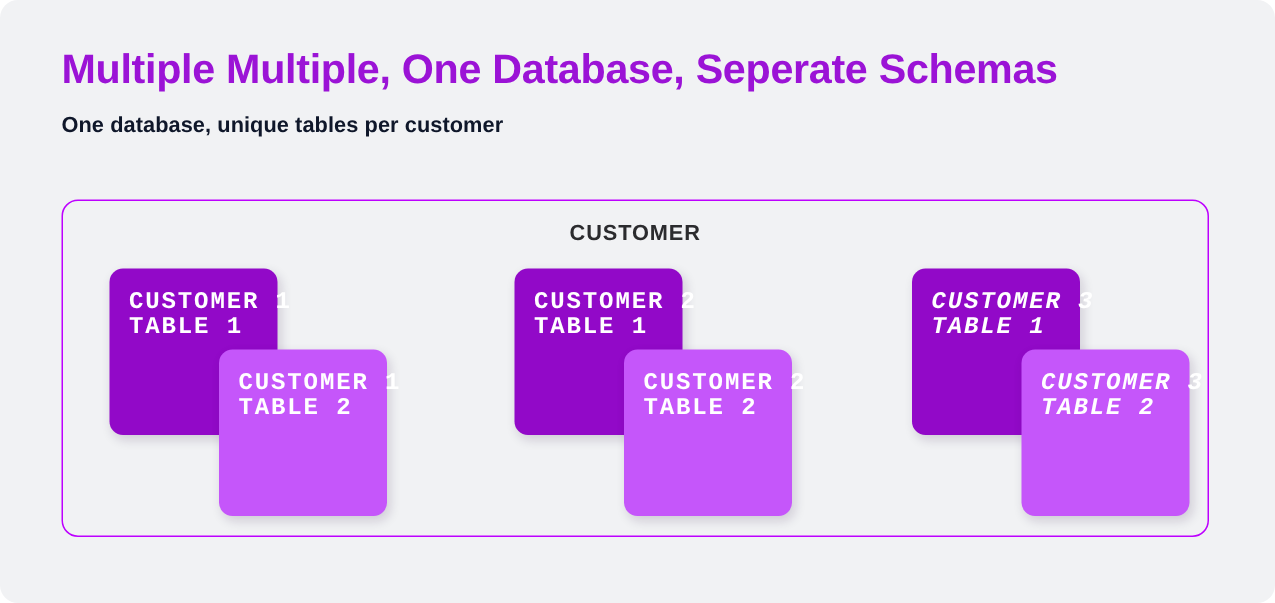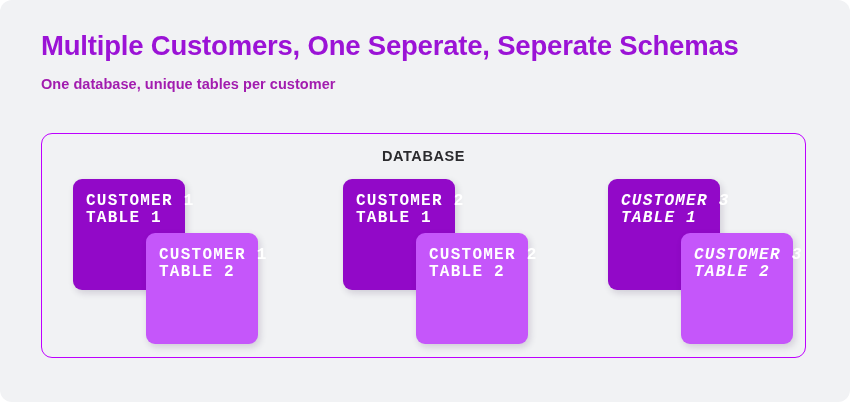--- a/index.html
+++ b/index.html
@@ -39,21 +39,21 @@
     color: #9b13d6;
     letter-spacing: -0.2px;
     line-height: 1.15;
     margin: 0;
     white-space: nowrap;
   }
   #subtitle {
     font-family: "Liberation Sans", sans-serif;
     font-size: 14.5px;
     font-weight: bold;
-    color: #a21caf;
+    color: #0f172a;
     letter-spacing: 0.05px;
     margin: 14px 0 0 0;
     white-space: nowrap;
   }
 
   
   #database-container {
     position: absolute;
     left: 41px;
     top: 133px;
@@ -118,27 +118,27 @@
     line-height: 17px;
     white-space: nowrap;
   }
 </style>
 </head>
 <body>
 
 <div id="canvas">
 
   <div id="heading">
-    <h1 id="title">Multiple Customers, One Seperate, Seperate Schemas</h1>
+    <h1 id="title">Multiple Multiple, One Database, Seperate Schemas</h1>
     <p id="subtitle">One database, unique tables per customer</p>
   </div>
 
   <div id="database-container">
 
-    <div id="database-label">DATABASE</div>
+    <div id="database-label">CUSTOMER</div>
 
     <div class="customer-group" id="group-0">
       <div class="table-card primary">
         <div class="card-line">CUSTOMER 1</div>
         <div class="card-line">TABLE 1</div>
       </div>
       <div class="table-card secondary">
         <div class="card-line">CUSTOMER 1</div>
         <div class="card-line">TABLE 2</div>
       </div>

